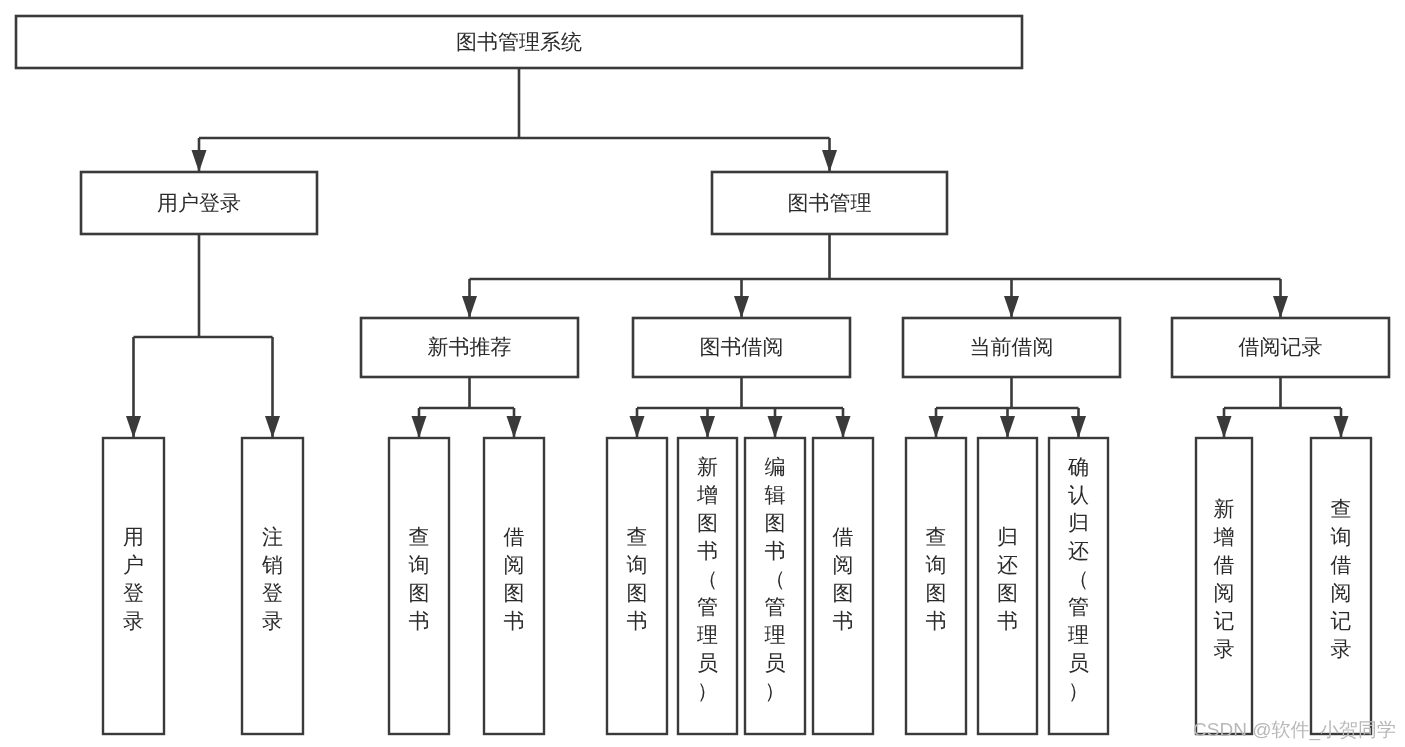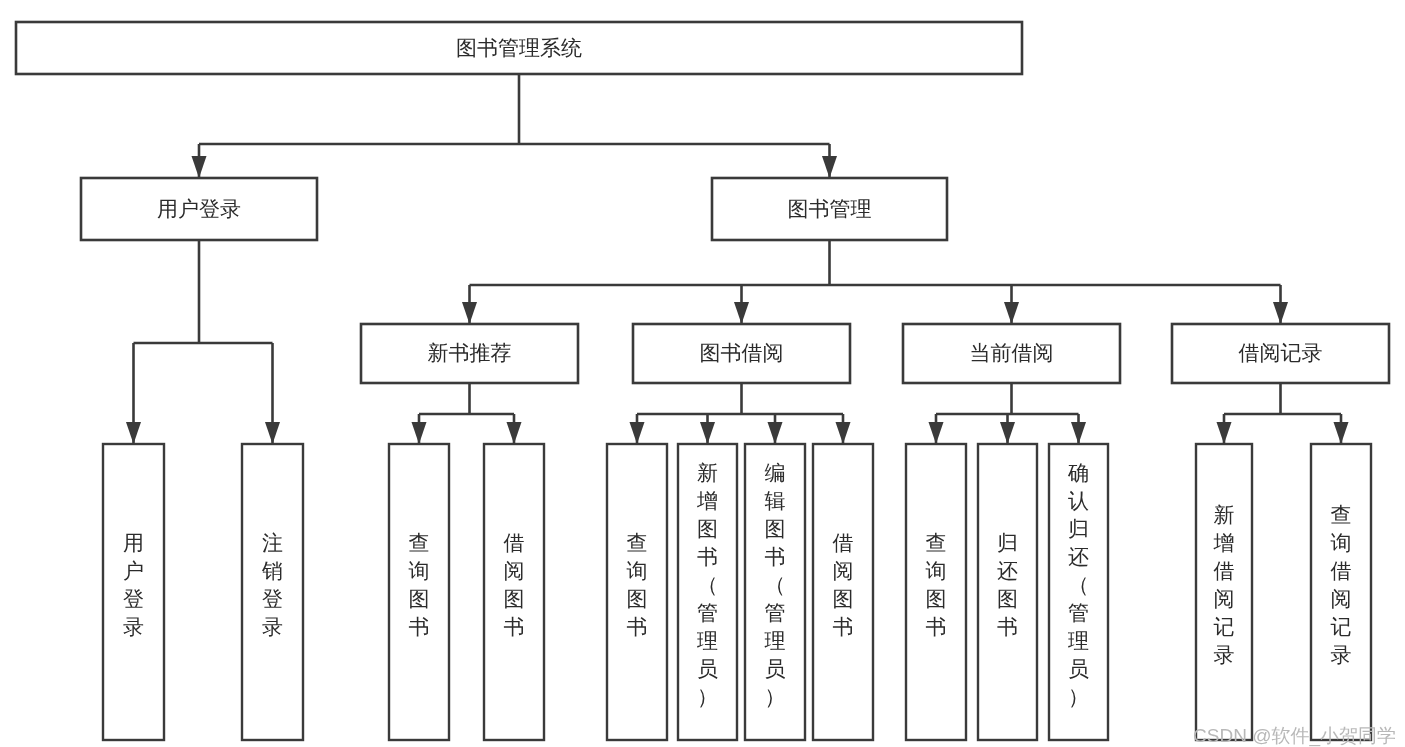--- a/index.html
+++ b/index.html
@@ -10,21 +10,21 @@
   body {
     width: 1405px;
     height: 747px;
     font-family: "Liberation Sans", "DejaVu Sans", sans-serif;
     overflow: hidden;
     position: relative;
   }
   #diagram-root {
     position: absolute;
     left: 0;
-    top: 8px;
+    top: 2px;
     width: 1405px;
     height: 598px;
   }
   svg.flow {
     display: block;
     width: 1405px;
     height: 747px;
   }
   .node-rect {
     fill: #ffffff;

